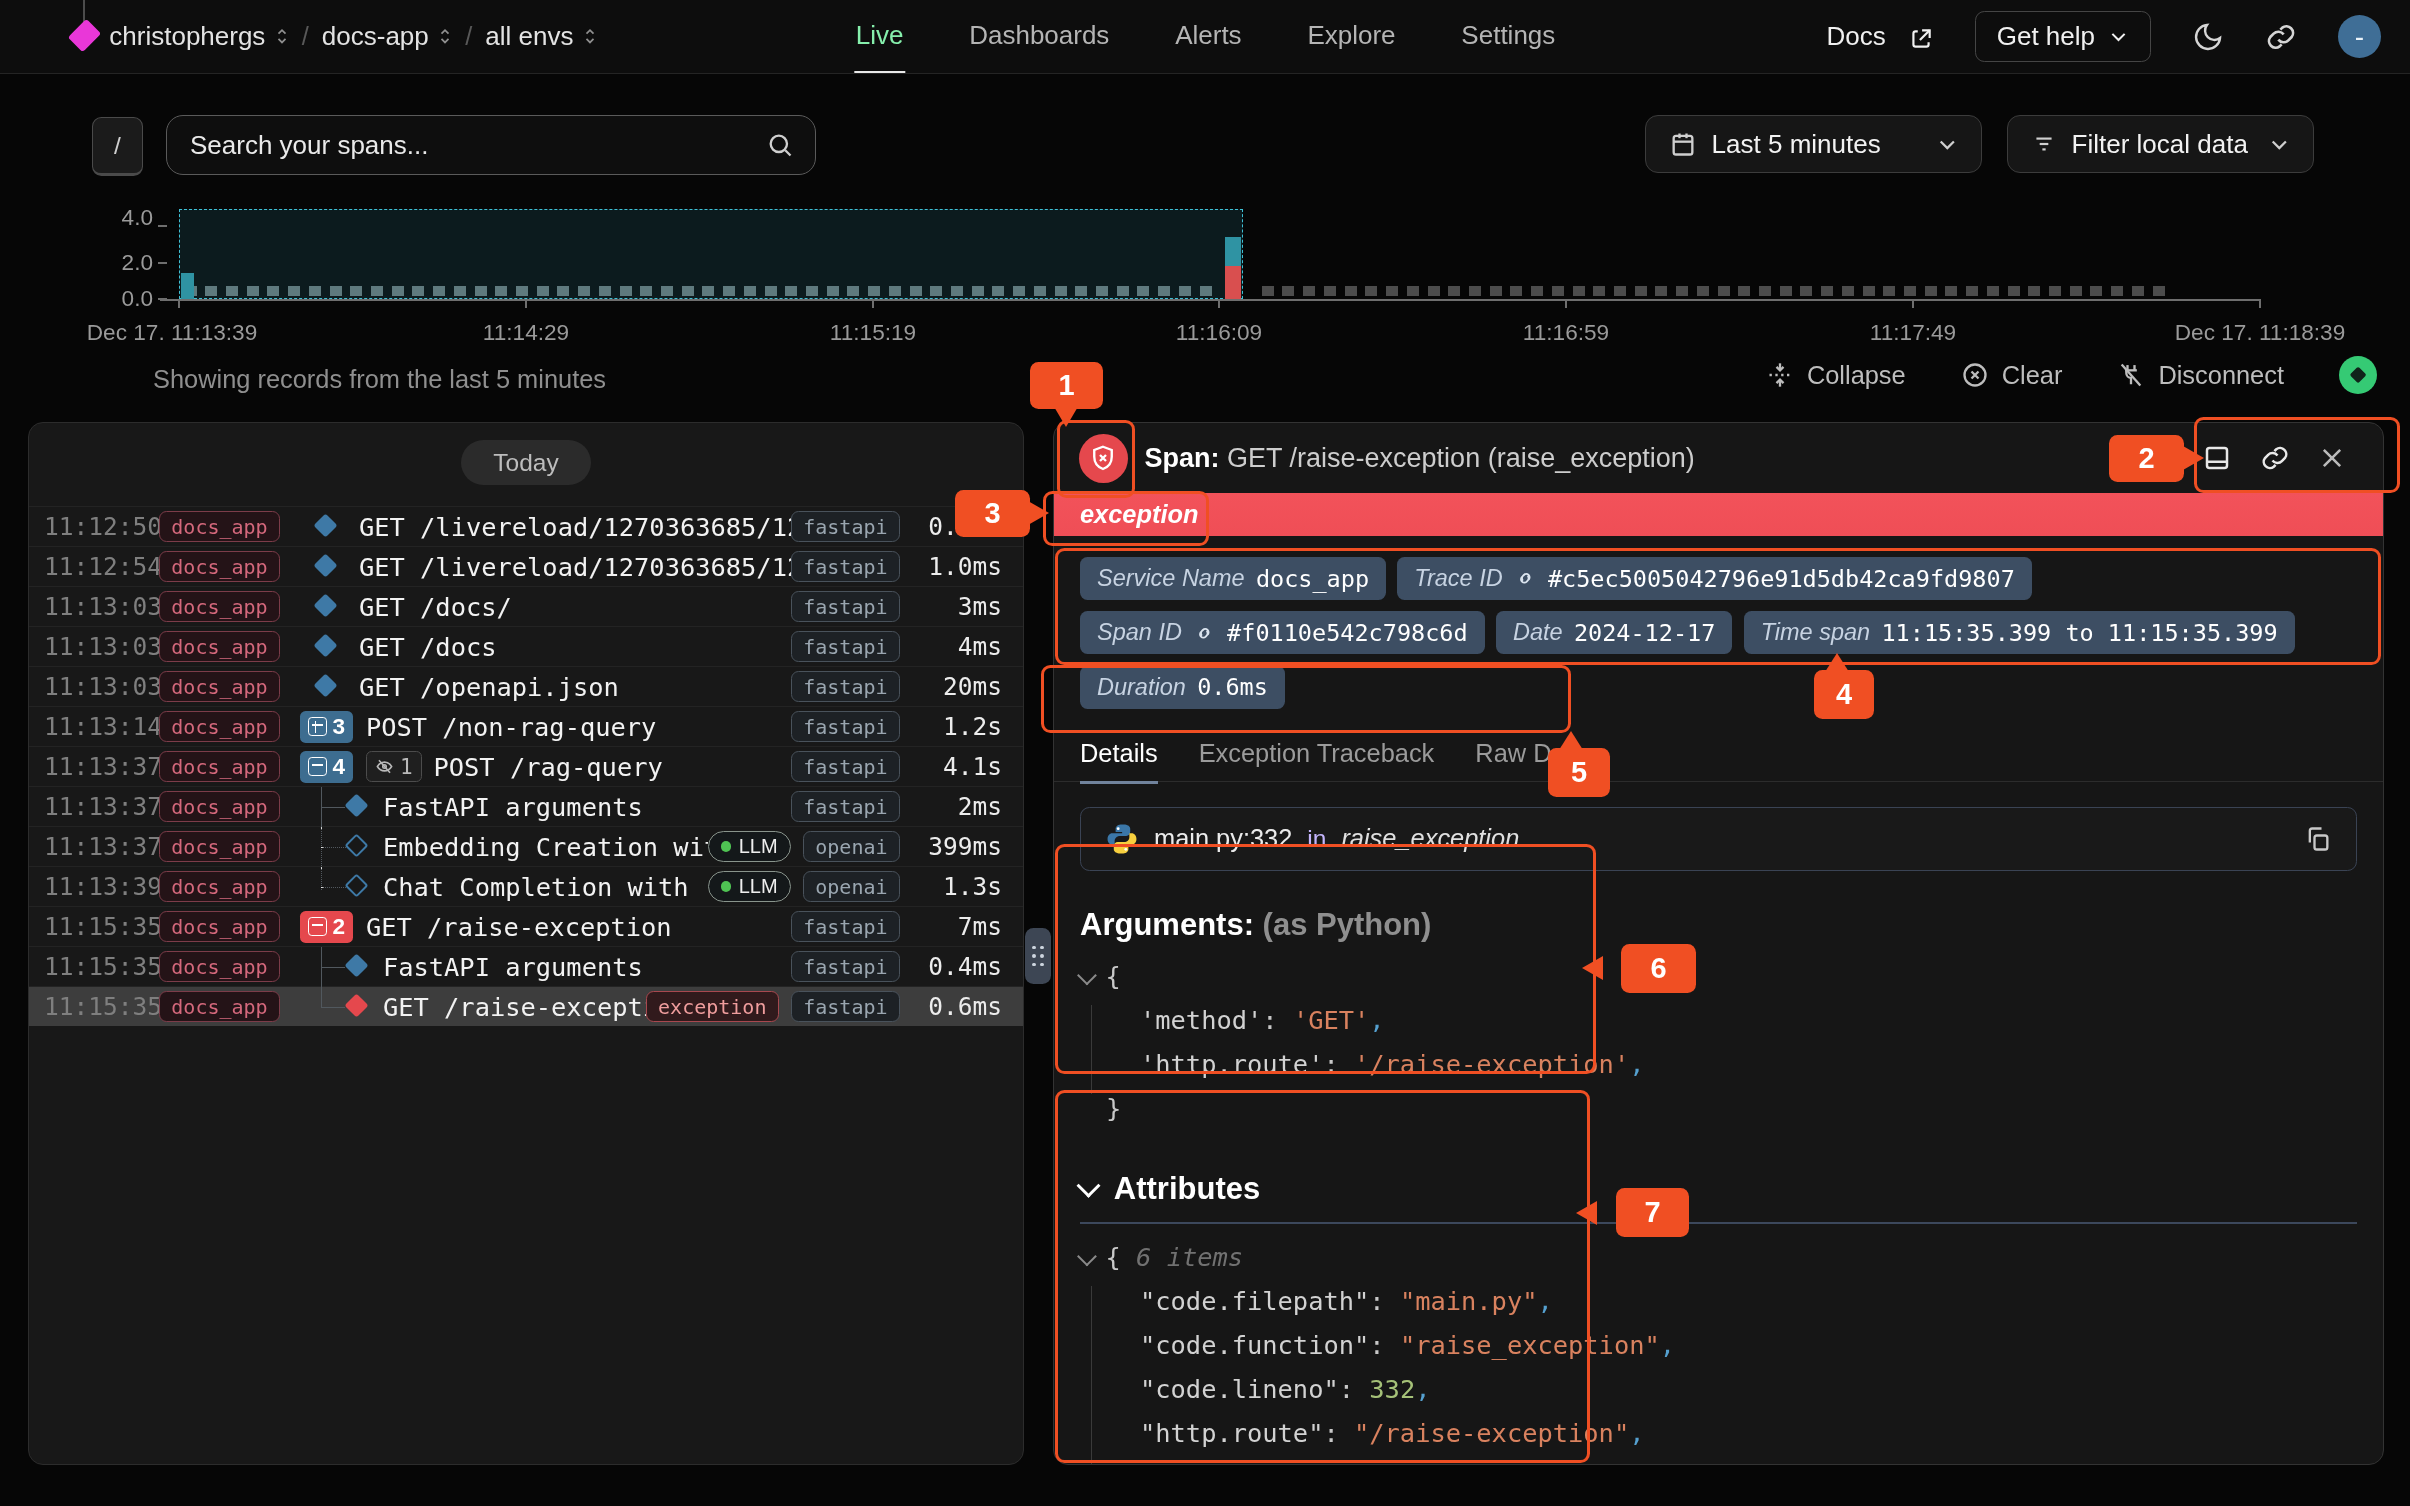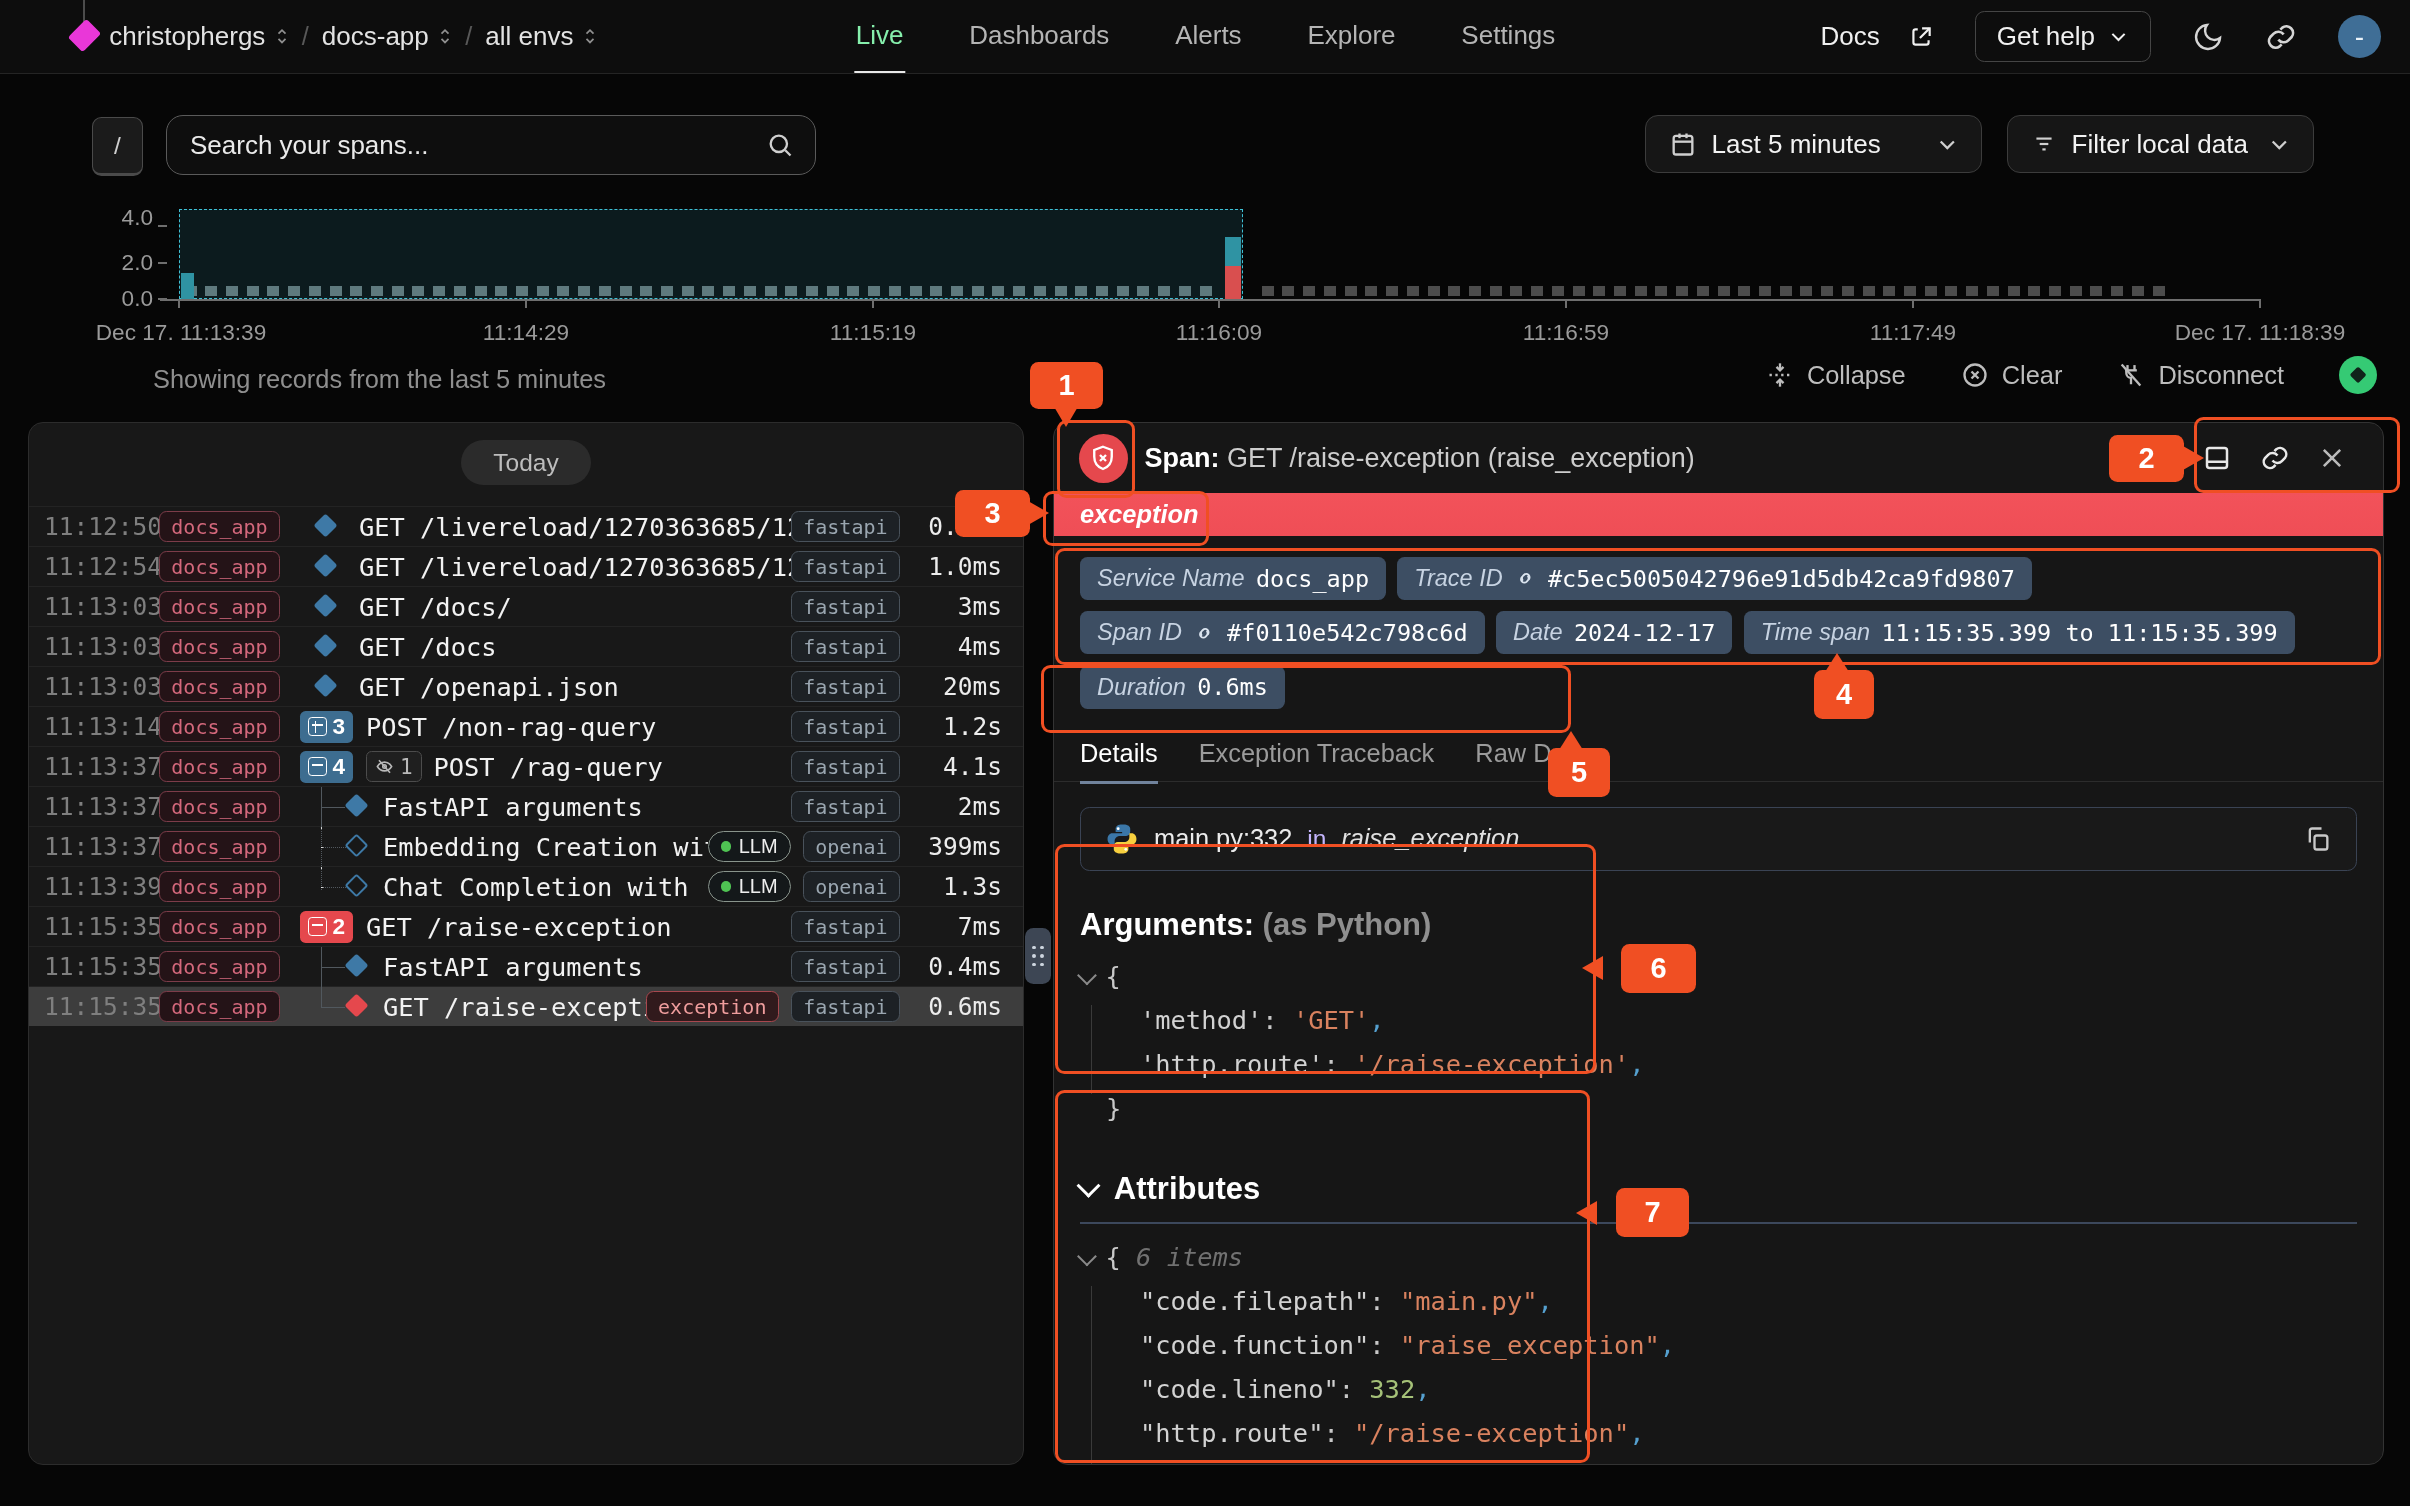--- a/index.html
+++ b/index.html
@@ -17,21 +17,21 @@
   .crumbs{display:flex;align-items:center;gap:13px;margin-left:11.3px;font-size:26px;color:#e3e3e3;}
   .crumb{display:flex;align-items:center;gap:9.4px;cursor:pointer;}
   .crumb .ud{color:#8f8f8f;}
   .crumb-sep{color:#585858;font-size:25.4px;}
   .nav-tabs{position:absolute;left:50%;top:0;transform:translateX(-50%);height:73px;
         display:flex;gap:62px;align-items:stretch;}
   .nav-tab{display:flex;align-items:center;font-size:26px;color:#b4b4b4;cursor:pointer;
         border-bottom:2.8px solid transparent;padding:0 1.9px;}
   .nav-tab.active{color:#86efac;border-bottom-color:#e8e8e8;}
   .nav-right{position:absolute;right:30px;top:0;height:73px;display:flex;align-items:center;gap:41px;}
-  .docs-link{display:flex;align-items:center;gap:28px;font-size:26px;color:#f0f0f0;cursor:pointer;}
+  .docs-link{display:flex;align-items:flex-end;gap:22px;font-size:26px;color:#f0f0f0;cursor:pointer;}
   .gethelp{display:flex;align-items:center;gap:13px;border:1.9px solid #454545;border-radius:9.4px;
         padding:9.4px 21px;font-size:26px;color:#f0f0f0;cursor:pointer;}
   .icon-btn{color:#d5d5d5;cursor:pointer;}
   .avatar{width:43px;height:43px;border-radius:50%;background:#3f6e96;display:flex;align-items:center;
         justify-content:center;font-size:28px;color:#eaf2f8;cursor:pointer;}
   
   .keycap{position:absolute;left:92px;top:117px;width:49px;height:55px;background:#1b1b1b;
         border:1.9px solid #4a4a4a;border-bottom-width:3.8px;border-radius:9.4px;display:flex;
         align-items:center;justify-content:center;font-size:24.5px;color:#cfcfcf;}
   .search{position:absolute;left:166px;top:115px;width:606px;height:58px;border:1.9px solid #5a5a5a;
@@ -380,21 +380,21 @@
       <div class="sq" style="left: 2070px; top: 286px; background: rgb(76, 76, 76);"></div>
       <div class="sq" style="left: 2090px; top: 286px; background: rgb(76, 76, 76);"></div>
       <div class="sq" style="left: 2111px; top: 286px; background: rgb(76, 76, 76);"></div>
       <div class="sq" style="left: 2132px; top: 286px; background: rgb(76, 76, 76);"></div>
       <div class="sq" style="left: 2153px; top: 286px; background: rgb(76, 76, 76);"></div>
       <div class="bar" style="left: 181px; top: 273px; width: 13px; height: 26px; background: rgb(47, 147, 163);"></div>
       <div class="bar" style="left: 1225px; top: 237px; width: 16px; height: 29px; background: rgb(47, 147, 163);"></div>
       <div class="bar" style="left: 1225px; top: 266px; width: 16px; height: 33px; background: rgb(217, 79, 79);"></div>
       <div class="axis" style="left: 160px; top: 299px; width: 2100px; height: 1.9px;"></div>
       <div class="axis" style="left: 178px; top: 299px; width: 1.9px; height: 9.4px;"></div>
-      <span class="xlab" style="left: 181px; top: 320px;">Dec 17. 11:13:39</span>
+      <span class="xlab" style="left: 172px; top: 320px;">Dec 17. 11:13:39</span>
       <div class="axis" style="left: 525px; top: 299px; width: 1.9px; height: 9.4px;"></div>
       <span class="xlab" style="left: 526px; top: 320px;">11:14:29</span>
       <div class="axis" style="left: 872px; top: 299px; width: 1.9px; height: 9.4px;"></div>
       <span class="xlab" style="left: 873px; top: 320px;">11:15:19</span>
       <div class="axis" style="left: 1218px; top: 299px; width: 1.9px; height: 9.4px;"></div>
       <span class="xlab" style="left: 1219px; top: 320px;">11:16:09</span>
       <div class="axis" style="left: 1565px; top: 299px; width: 1.9px; height: 9.4px;"></div>
       <span class="xlab" style="left: 1566px; top: 320px;">11:16:59</span>
       <div class="axis" style="left: 1912px; top: 299px; width: 1.9px; height: 9.4px;"></div>
       <span class="xlab" style="left: 1913px; top: 320px;">11:17:49</span>

